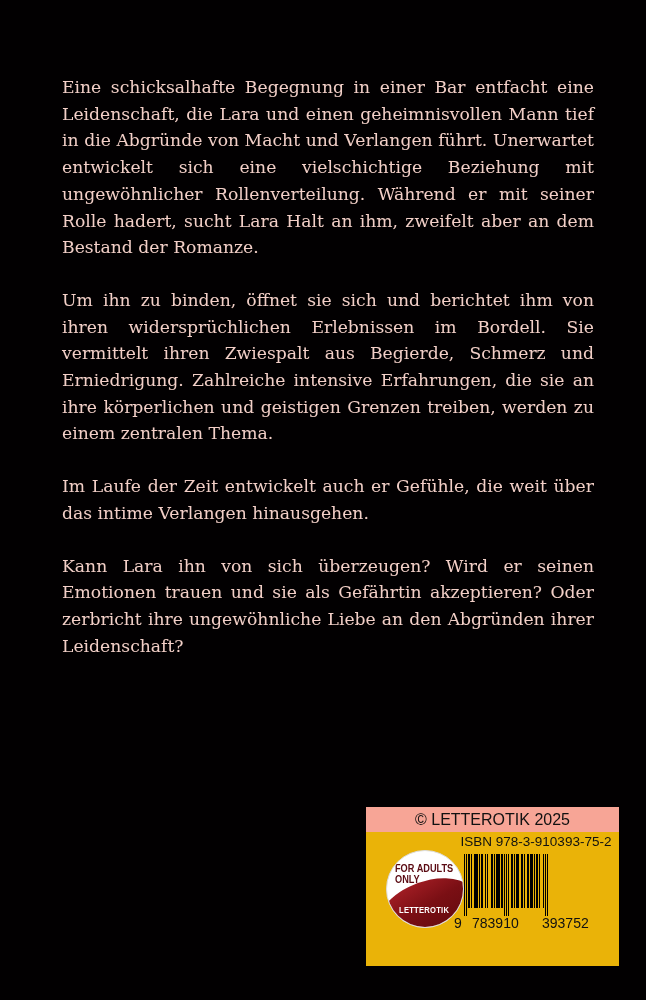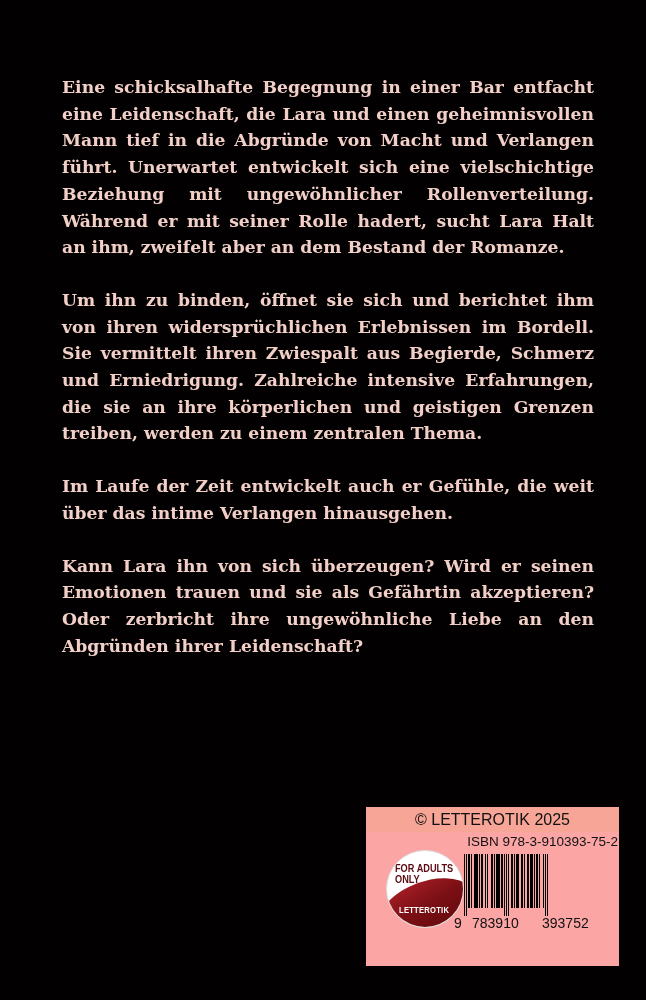--- a/index.html
+++ b/index.html
@@ -1,25 +1,25 @@
 <!DOCTYPE html>
 <html><head>
 <meta charset="utf-8">
 <style>
   html, body { margin:0; padding:0; }
   body { width:646px; height:1000px; background:#020001; position:relative; overflow:hidden; }
   .blurb { position:absolute; left:62px; top:74px; width:536px; color:#f2cfc7;
     font-family:"DejaVu Serif", serif; font-size:17.2px; line-height:26.7px; }
-  .blurb p { margin:0 4px 26px 0; text-align:justify;font-weight:bold; }
-  .label { position:absolute; left:366px; top:807px; width:253px; height:159px; background:#fca5a5; }
+  .blurb p { margin:0 4px 26px 0; text-align:justify; }
+  .label { position:absolute; left:366px; top:807px; width:253px; height:159px; background:#eab308; }
   .band { position:absolute; left:0; width:253px; background:#f7a596; color:#111;
     font-family:"Liberation Sans", sans-serif; text-align:center; }
   .band.top { top:0; height:25px; font-size:16px; line-height:25px; }
   .band.bottom { top:135px; height:24px; font-size:19px; line-height:24px; }
-  .isbn { position:absolute; left:88px; top:27px; width:164px; text-align:right;
+  .isbn { position:absolute; left:88px; top:27px; width:164px; text-align:center;
     font-family:"Liberation Sans", sans-serif; font-size:13.5px; color:#111; }
   .barcode { position:absolute; left:98px; top:47px; width:150px; height:62px; display:flex; align-items:flex-start; }
   .barcode span { display:block; background:#000; height:54px; }
   .barcode span.g { height:62px; }
   .bc-digits { position:absolute; left:88px; top:108px; width:160px; font-family:"Liberation Sans", sans-serif;
     font-size:14px; color:#111; line-height:16px; }
   .bc-digits .d0 { position:absolute; left:0; }
   .bc-digits .d1 { position:absolute; left:18px; }
   .bc-digits .d2 { position:absolute; left:88px;text-align:right; }
   .badge { position:absolute; left:20px; top:43px; width:76px; height:76px; border-radius:50%;

